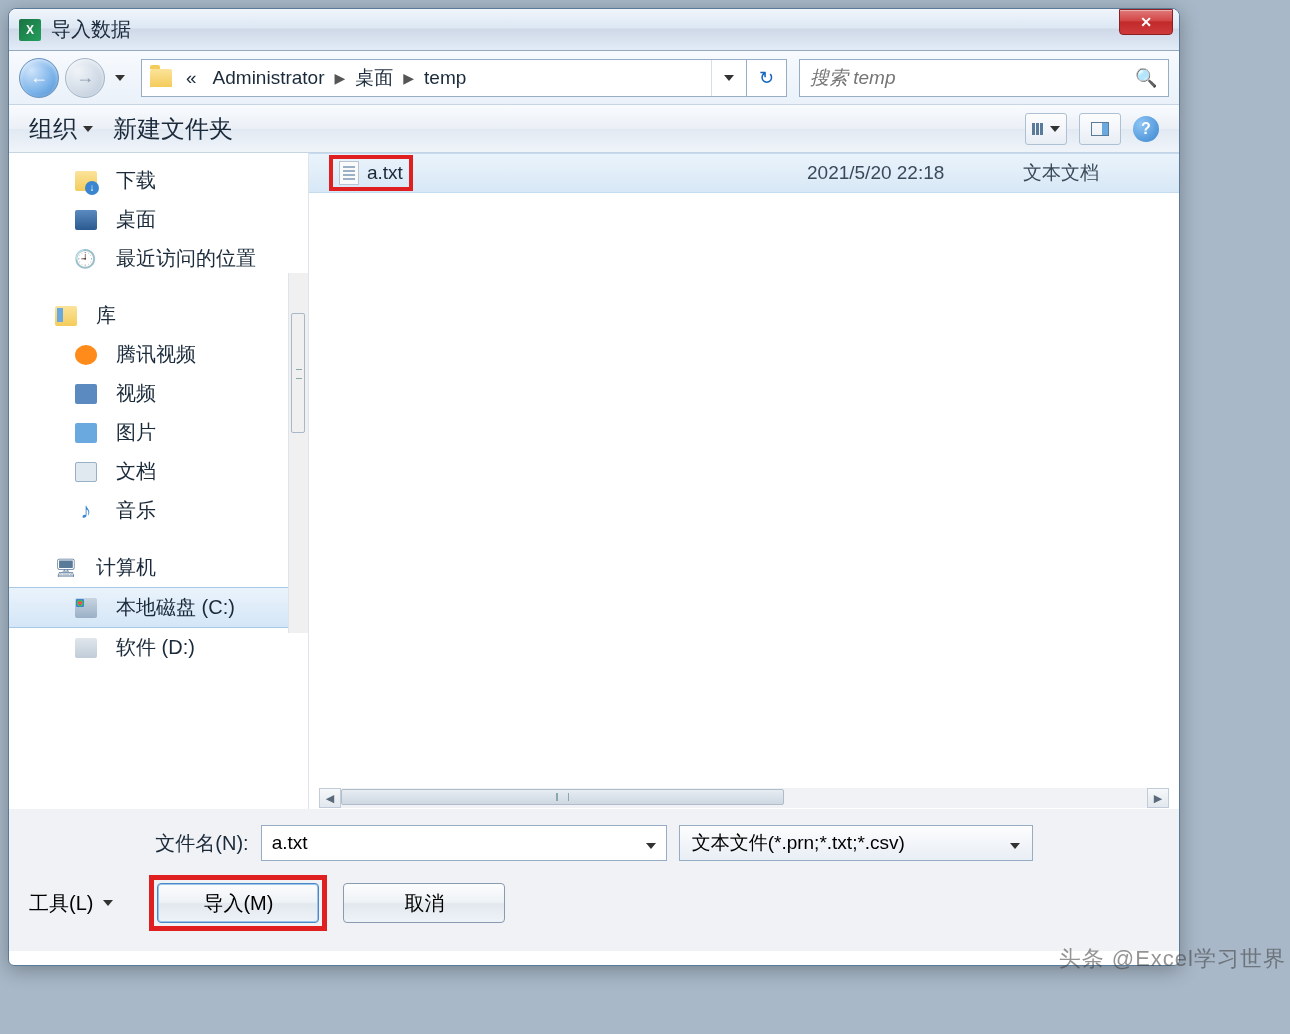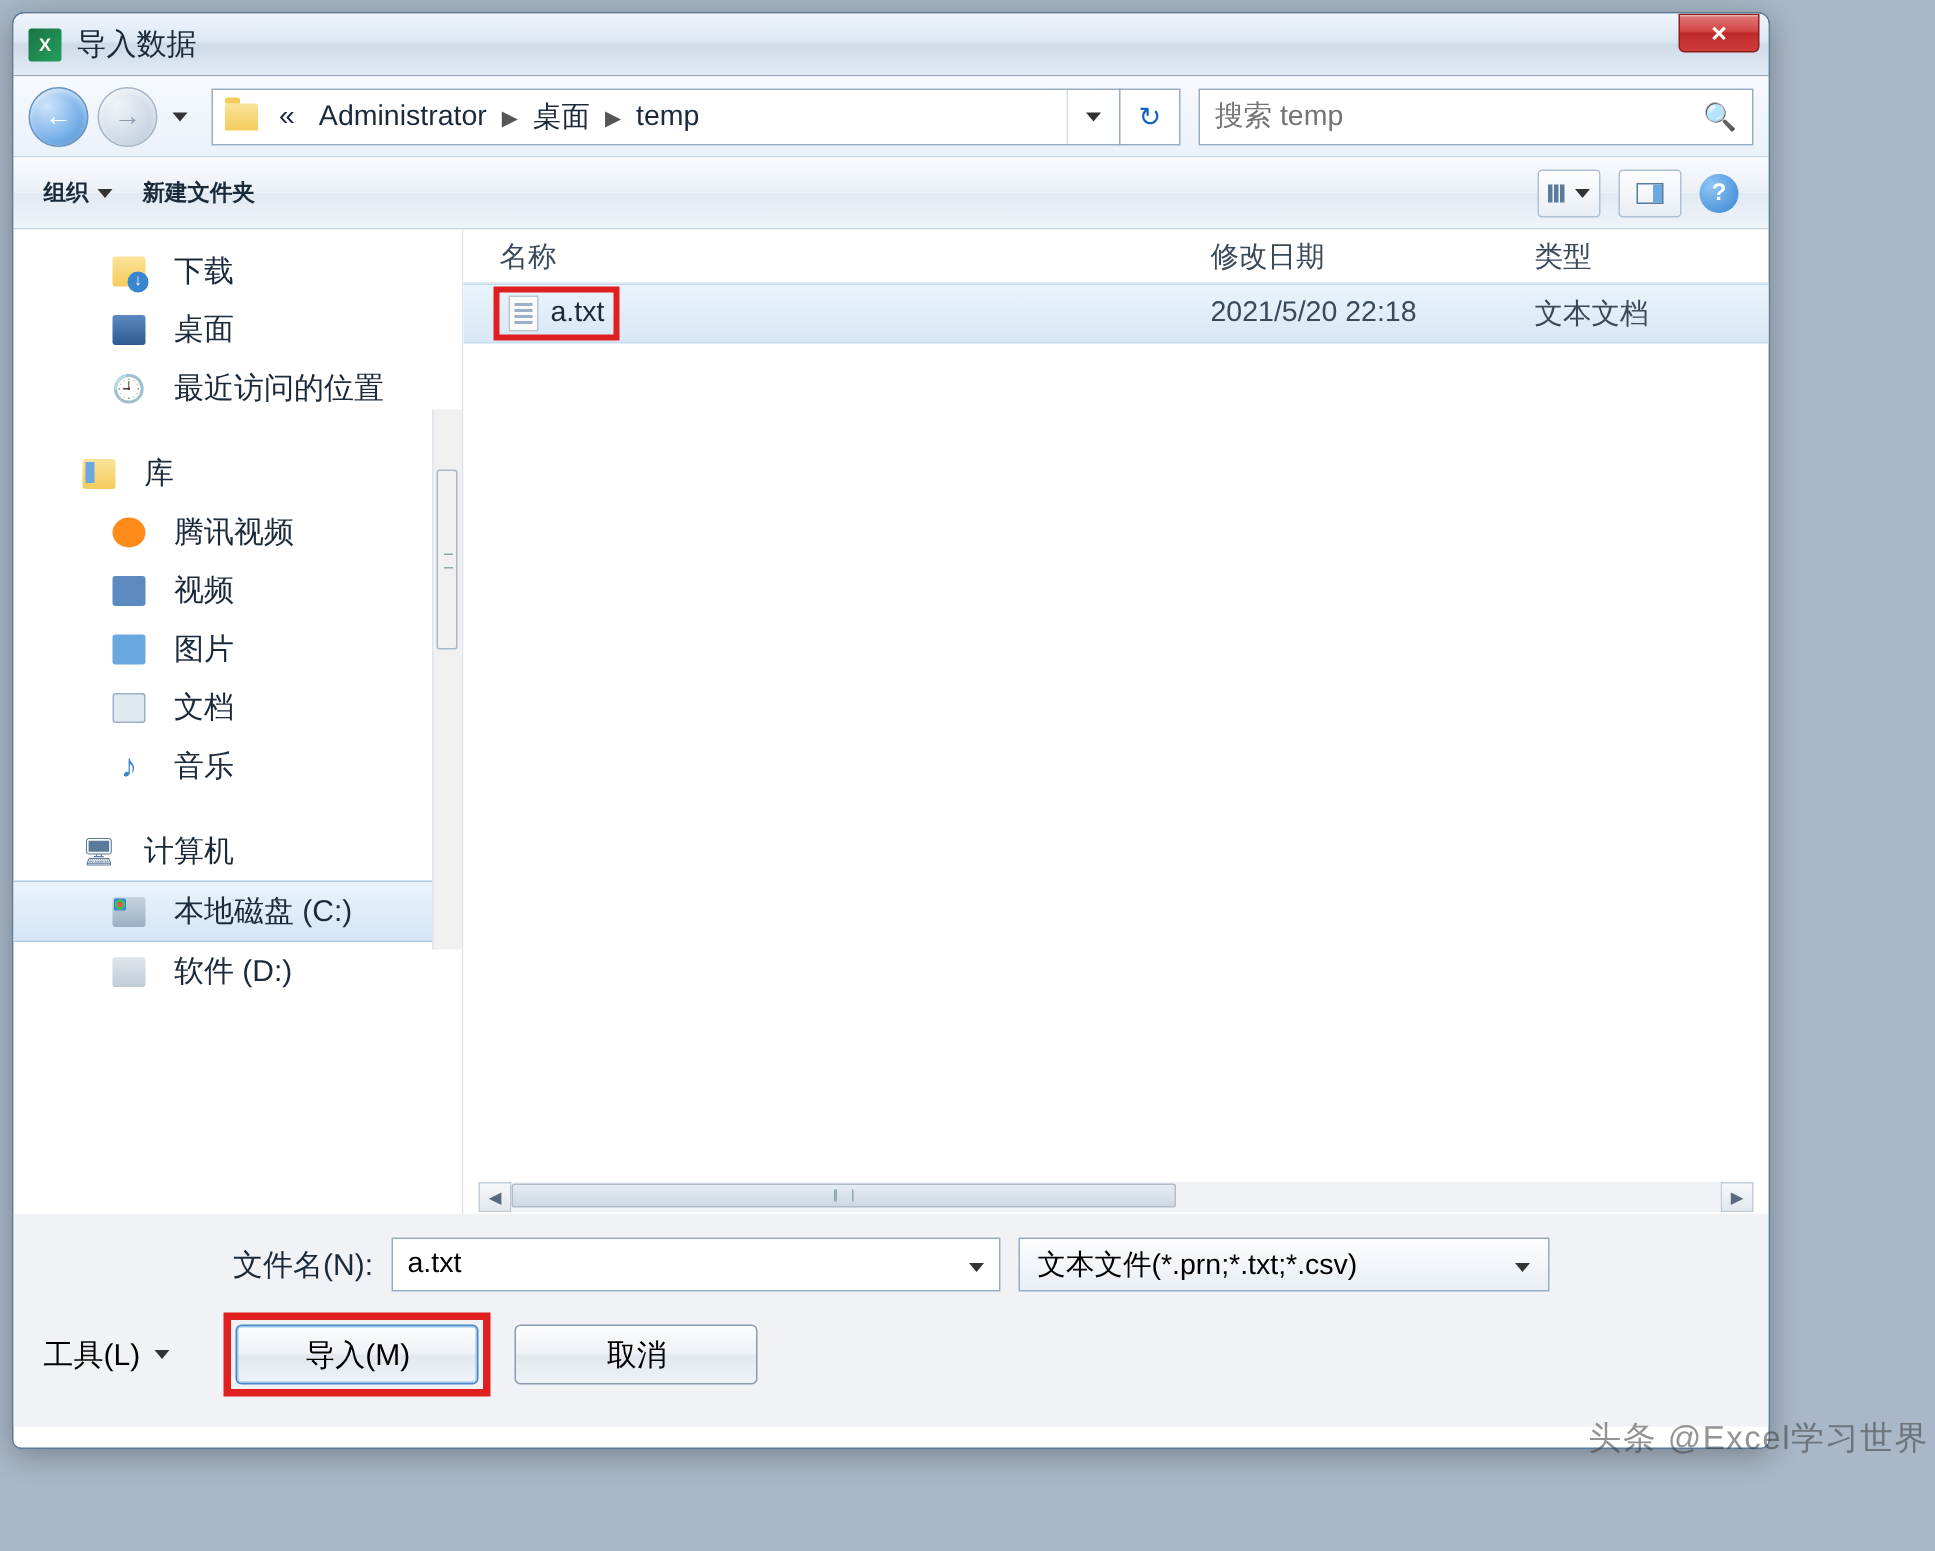--- a/index.html
+++ b/index.html
@@ -21,25 +21,25 @@
 
 .addressbar { flex: 1; height: 38px; background: #fff; border: 1px solid #97adc4; display: flex; align-items: center; margin: 0 6px; }
 .folder-icon-sm { width: 22px; height: 18px; background: linear-gradient(to bottom,#fbe39a,#f4cc5c); border-radius: 2px 2px 0 0; margin: 0 6px 0 8px; position:relative; }
 .folder-icon-sm:before{content:"";position:absolute;top:-4px;left:0;width:10px;height:4px;background:#f4cc5c;border-radius:2px 2px 0 0;}
 .crumb { padding: 0 8px; font-size: 19px; color: #1a2a3a; cursor: pointer; }
 .crumb-sep { color: #555; font-size: 14px; padding: 0 2px; }
 .addr-drop { margin-left: auto; padding: 0 12px; color: #333; cursor: pointer; border-left:1px solid #d6e0ea;height:100%;display:flex;align-items:center;}
 .refresh { width: 40px; height: 38px; border-left: 1px solid #97adc4; display: flex; align-items: center; justify-content: center; cursor: pointer; color:#1565c0; font-size:18px;}
 
 .searchbox { width: 370px; height: 38px; background: #fff; border: 1px solid #97adc4; display: flex; align-items: center; padding: 0 10px; }
-.searchbox input { flex: 1; border: none; outline: none; font-size: 19px; color: #888; background: transparent; }
+.searchbox input { flex: 1; border: none; outline: none; font-size: 19px; font-style: italic; color: #888; background: transparent; }
 .search-icon { color: #4a7ab0; cursor: pointer; font-size:18px;}
 
 .toolbar { height: 48px; background: linear-gradient(to bottom,#f9fbfe 0%, #ebf0f6 50%, #e1e9f2 51%, #eff4f9 100%); border-bottom: 1px solid #c6d4e3; display: flex; align-items: center; padding: 0 20px; gap: 20px; }
-.tool-item { font-size: 15px; color: #1a2a3a; cursor: pointer; display: flex; align-items: center; gap: 6px; font-weight: bold; }
+.tool-item { font-size: 24px; color: #1a2a3a; cursor: pointer; display: flex; align-items: center; gap: 6px; }
 .tool-right { margin-left: auto; display: flex; align-items: center; gap: 12px; }
 .viewbtn { width: 42px; height: 32px; border: 1px solid #adc0d4; background: linear-gradient(to bottom,#fdfdfe,#e8eef5); cursor: pointer; display: flex; align-items: center; justify-content: center; border-radius:3px;}
 .help { width: 26px; height: 26px; border-radius: 50%; background: radial-gradient(circle at 30% 30%,#8ec5f5,#3a85d0); color: #fff; display: flex; align-items: center; justify-content: center; font-weight: bold; cursor: pointer; font-size:16px;}
 
 .body { display: flex; height: 656px; }
 
 .sidebar { width: 300px; border-right: 1px solid #dde4ec; background: #fff; padding: 8px 0; overflow: hidden; position: relative; }
 .tree-item { display: flex; align-items: center; padding: 6px 10px 6px 50px; font-size: 20px; color: #1a2a3a; cursor: pointer; gap: 19px; white-space:nowrap;}
 .tree-item.lvl1 { padding-left: 66px; }
 .tree-item.selected { background: linear-gradient(to bottom,#eaf3fb,#d4e6f7); border: 1px solid #a8c8e8; border-left: none; border-right: none; }
@@ -219,25 +219,20 @@
         </div>
 
       <div class="sidebar-scroll">
         <div class="sidebar-thumb">
             <div class="sidebar-grip"></div>
           </div>
       </div>
     </div>
 
     <div class="filepane">
-      <div class="headers">
-        <div class="col-name">名称</div>
-        <div class="col-date">修改日期</div>
-        <div class="col-type">类型</div>
-      </div>
 
       <div class="filerow">
         <div class="filecell-name">
           <span class="highlight">
             <span class="txt-icon"></span>
             <span>a.txt</span>
           </span>
         </div>
         <div class="filecell-date">2021/5/20 22:18</div>
         <div class="filecell-type">文本文档</div>

